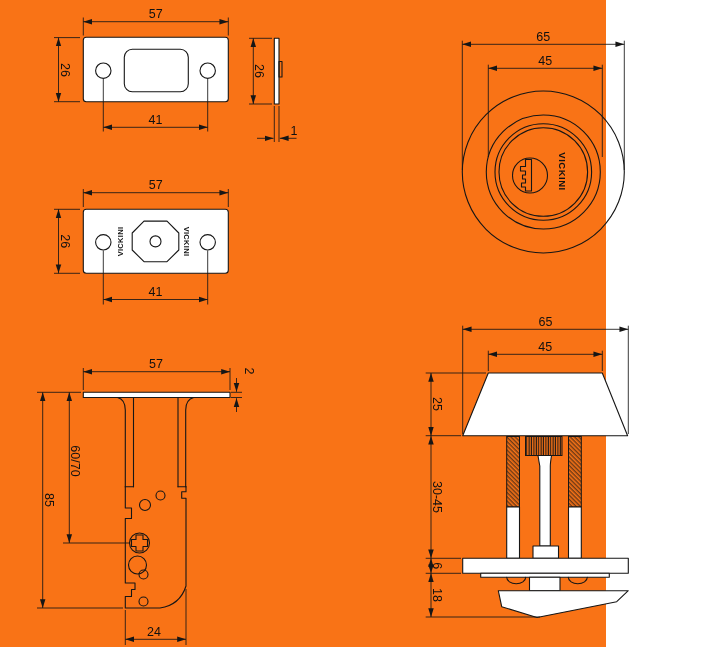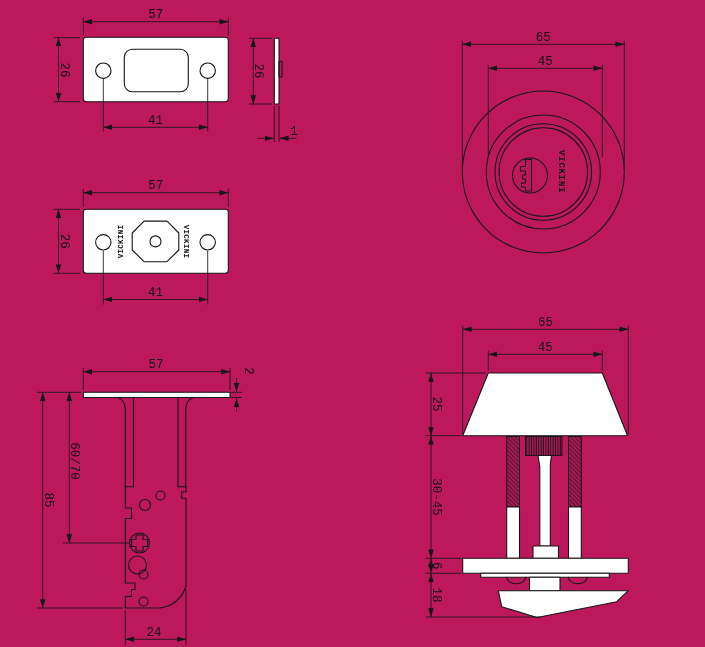--- a/index.html
+++ b/index.html
@@ -1,17 +1,17 @@
 <!DOCTYPE html>
 <html><head>
 <meta charset="utf-8">
 <style>
   html,body { margin:0; padding:0; background:#ffffff; }
-  .canvas { position:relative; width:705px; height:647px; background:#be185d;
-            font-family:Liberation Mono, monospace; }
+  .canvas { position:relative; width:606px; height:647px; background:#f97316;
+            font-family:Liberation Sans, sans-serif; }
   svg { display:block; }
   .ln   { fill:none; stroke:#161616; stroke-width:1.1; stroke-linejoin:round; stroke-linecap:round; }
   .fw   { fill:#ffffff; stroke:#161616; stroke-width:1.1; stroke-linejoin:round; }
   .dim  { fill:none; stroke:#161616; stroke-width:0.85; stroke-linecap:butt; }
   .hatch{ stroke:#161616; stroke-width:1.0; fill:url(#thr); }
   .knurl{ stroke:#161616; stroke-width:1.0; fill:url(#knl); }
   text.d { font-size:12.5px; fill:#111; }
   text.brand { font-size:7.5px; font-weight:bold; fill:#111; letter-spacing:0.3px; }
   text.brandBig { font-size:9.5px; font-weight:bold; fill:#111; letter-spacing:0.5px; }
   .mid { text-anchor:middle; }

